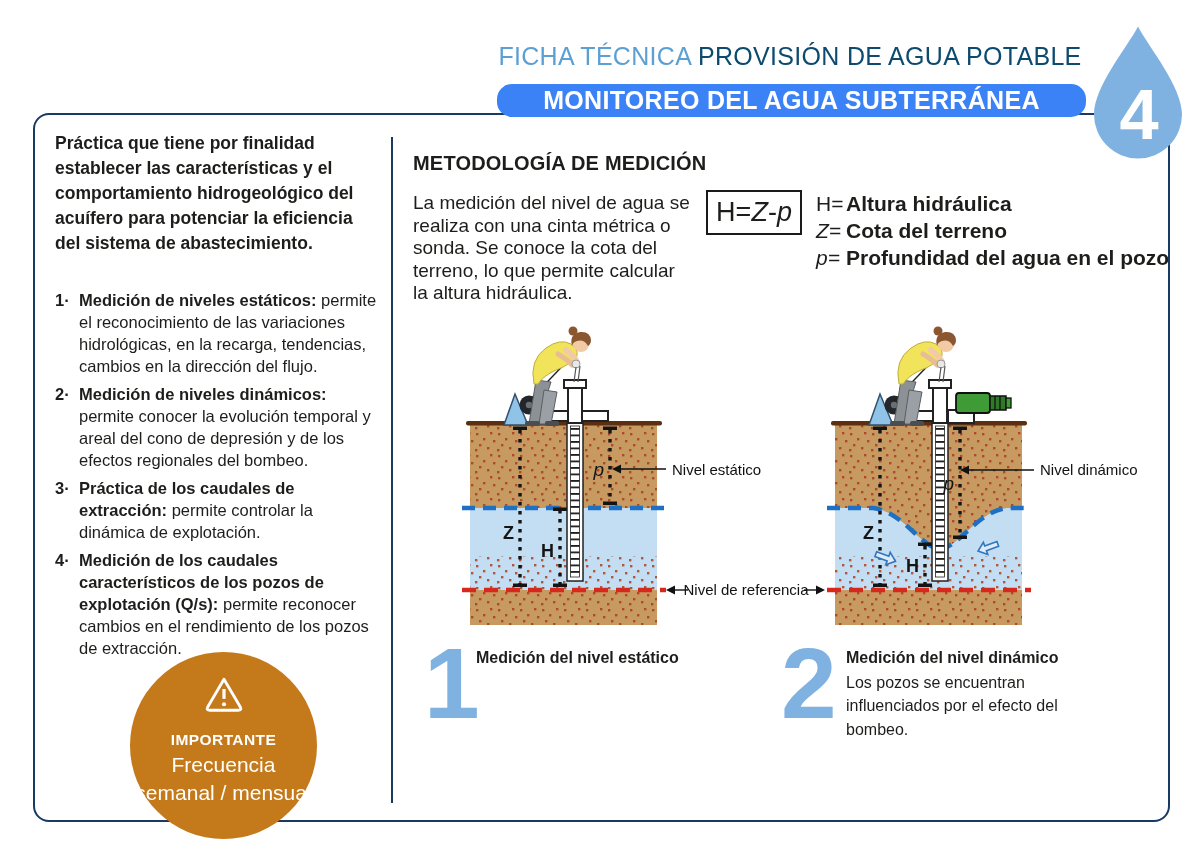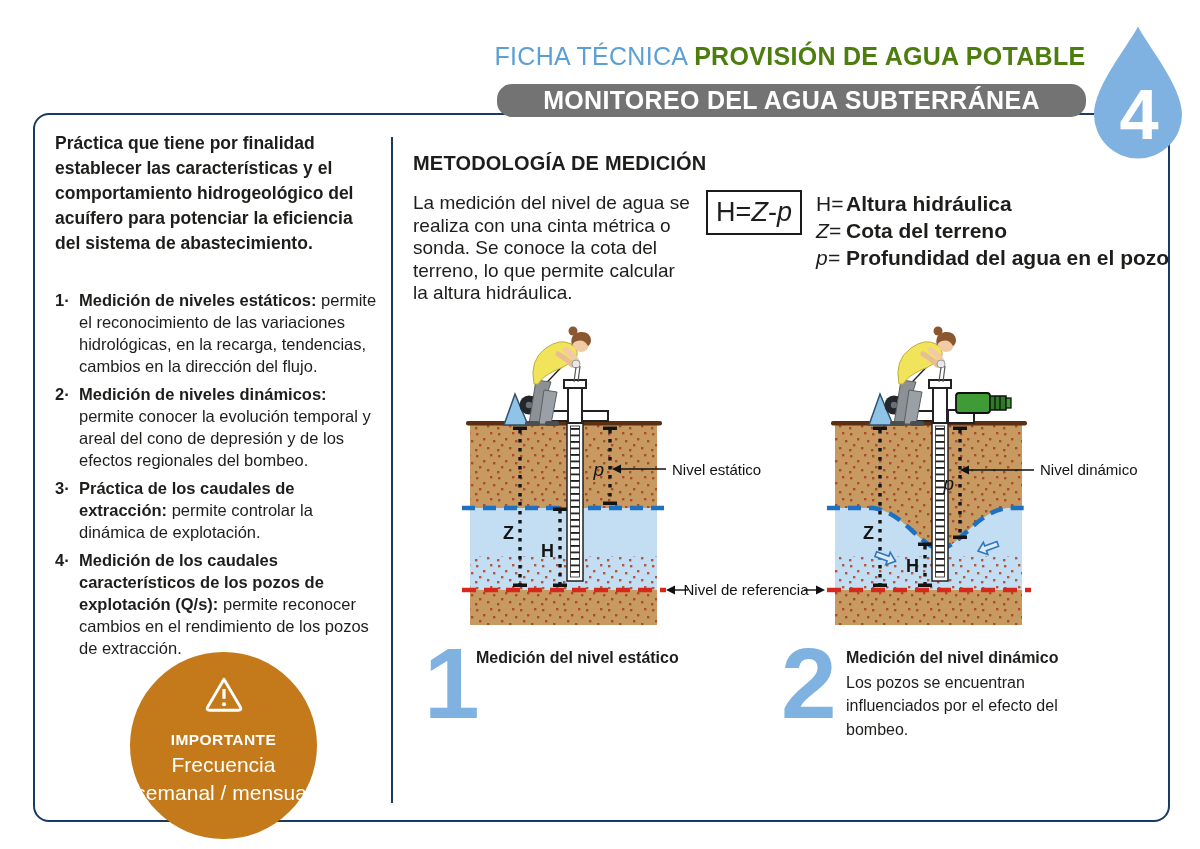--- a/index.html
+++ b/index.html
@@ -7,22 +7,22 @@
     width:1200px;height:849px;position:relative;overflow:hidden;
     background:#ffffff;color:#1d1d1b;
     font-family:"Liberation Sans", sans-serif;
     -webkit-font-smoothing:antialiased;
   }
   .abs{position:absolute;}
 
   
   .kicker{left:480px;top:42px;width:620px;text-align:center;
     font-size:25px;color:#5C9FD3;letter-spacing:.3px;white-space:nowrap;}
-  .kicker .bold{font-weight:bold;color:#4d7c0f;}
-  .banner{left:497px;top:84px;width:589px;height:33px;background:#737373;
+  .kicker .bold{font-weight:normal;color:#0c4a6e;}
+  .banner{left:497px;top:84px;width:589px;height:33px;background:#3b82f6;
     border-radius:15px;color:#fff;font-weight:bold;font-size:25px;
     text-align:center;line-height:33px;letter-spacing:.3px;z-index:3;}
   .dropwrap{left:1083px;top:24px;width:110px;height:137px;z-index:4;}
 
   
   .card{left:33px;top:113px;width:1133px;height:705px;border:2px solid #1A3A66;
     border-radius:16px;background:#fff;z-index:1;}
   .divider{left:391px;top:137px;width:2px;height:666px;background:#1A3A66;z-index:2;}
 
   

